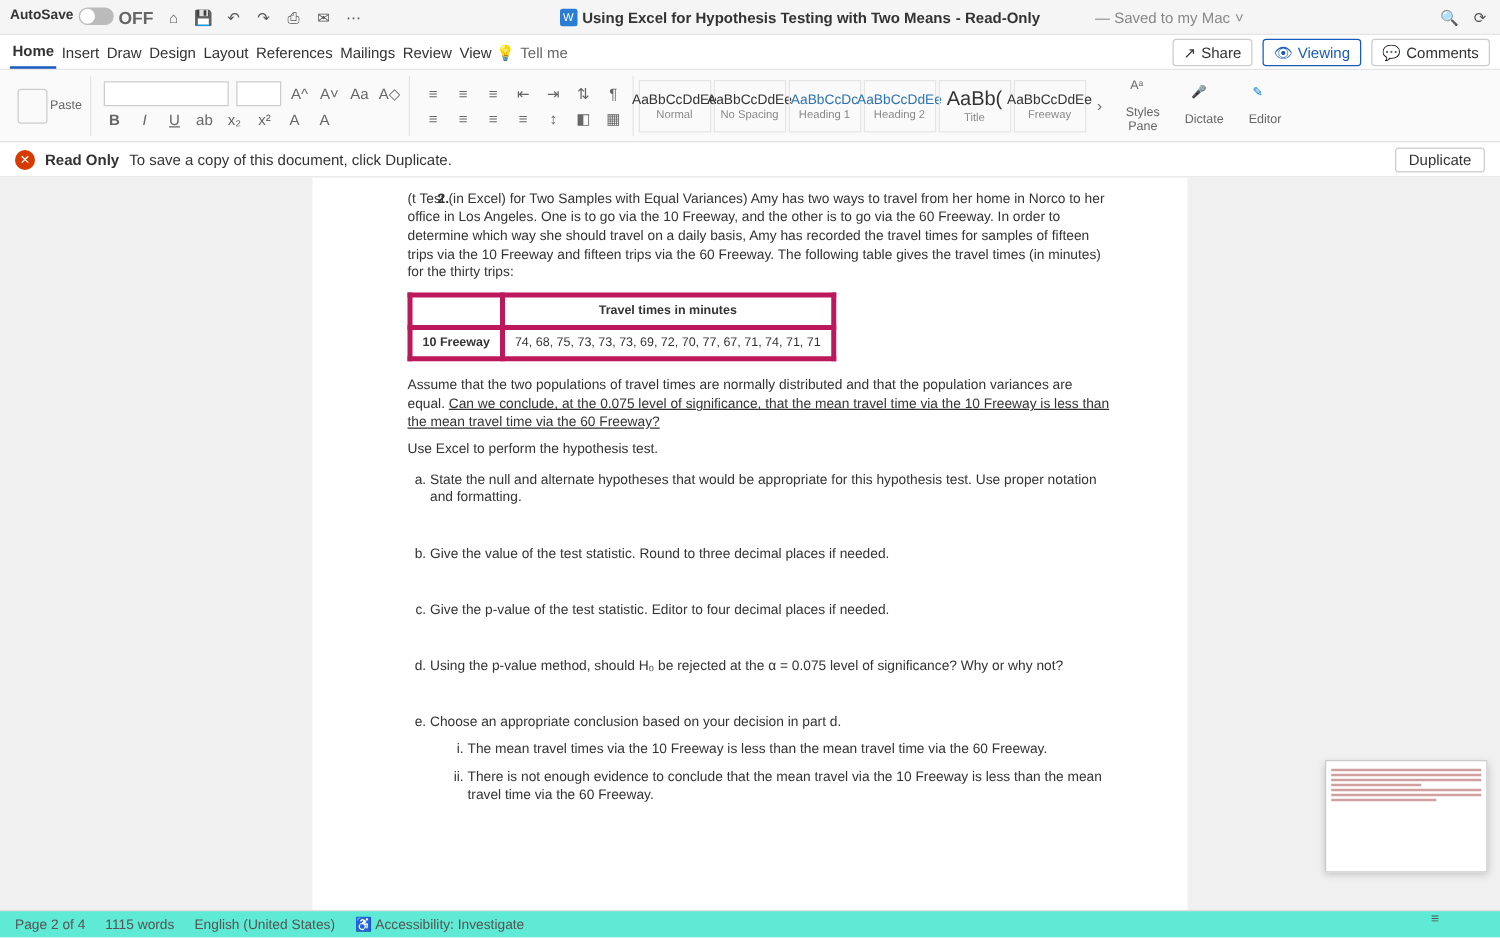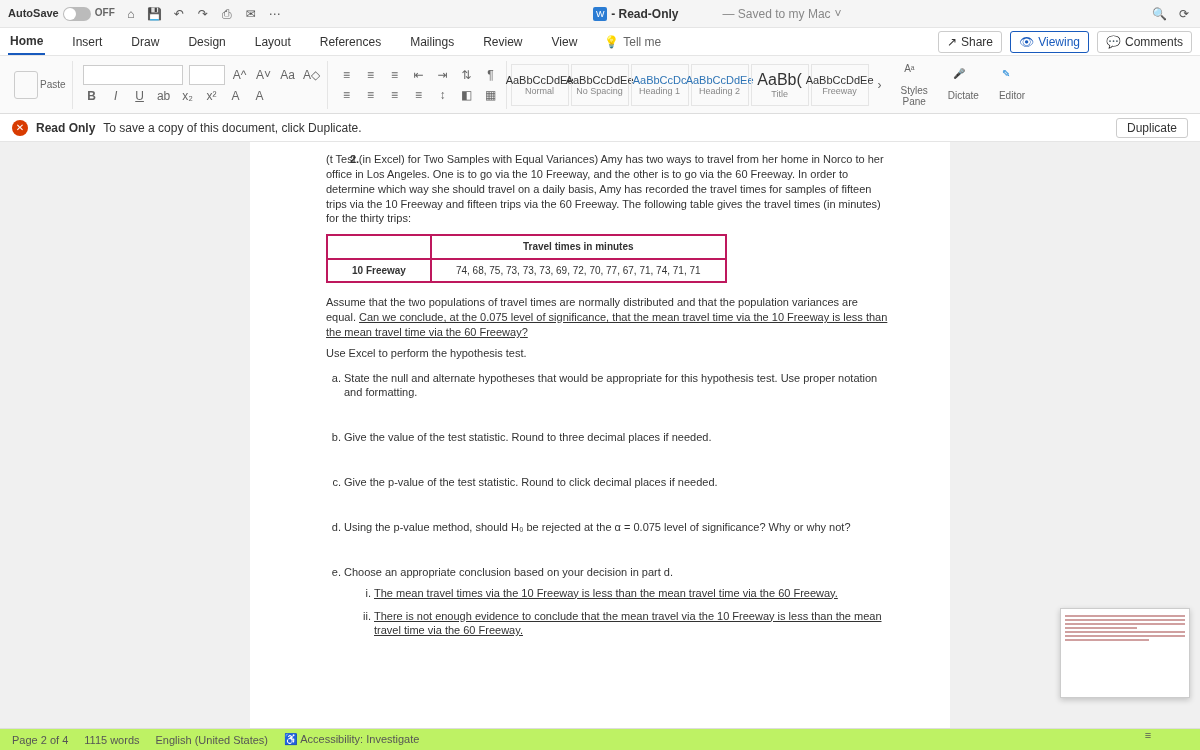--- a/index.html
+++ b/index.html
@@ -2,29 +2,29 @@
 <html><head>
 <meta charset="utf-8">
 <style>
 * { margin: 0; padding: 0; box-sizing: border-box; font-family: -apple-system, "Segoe UI", sans-serif; }
 body { width: 1200px; height: 750px; background: #fff; overflow: hidden; font-size: 12px; color: #333; }
 
 .titlebar { height: 28px; background: #f5f5f5; display: flex; align-items: center; padding: 0 8px; border-bottom: 1px solid #e5e5e5; gap: 8px; }
 .autosave { display: flex; align-items: flex-start; gap: 4px; font-size: 11px; font-weight: 600; }
 .toggle { width: 28px; height: 14px; background: #bbb; border-radius: 7px; position: relative; }
 .toggle::after { content: ''; width: 12px; height: 12px; background: #fff; border-radius: 50%; position: absolute; left: 1px; top: 1px; }
-.off-label { font-size: 10px; color: #666; }
+.off-label { font-size: 14px; color: #666; }
 .tb-icon { width: 16px; height: 16px; display: flex; align-items: center; justify-content: center; color: #555; cursor: pointer; }
 .title-center { flex: 1; display: flex; justify-content: center; align-items: center; gap: 4px; font-size: 12px; }
 .doc-icon { width: 14px; height: 14px; background: #2b7cd3; border-radius: 2px; display: inline-flex; align-items: center; justify-content: center; color: #fff; font-size: 9px; }
 .title-main { font-weight: 600; color: #333; }
 .title-ro { font-weight: 600; color: #333; }
 .title-saved { color: #888; margin-left: 40px; }
 
-.tabs { height: 28px; display: flex; align-items: center; padding: 0 8px; gap: 25px; font-size: 12px; border-bottom: 1px solid #e5e5e5; }
+.tabs { height: 28px; display: flex; align-items: center; padding: 0 8px; gap: 2px; font-size: 12px; border-bottom: 1px solid #e5e5e5; }
 .tab { cursor: pointer; padding: 0 2px; height: 100%; display: flex; align-items: center; }
 .tab.active { font-weight: 700; border-bottom: 2px solid #185abd; }
 .tell-me { display: flex; align-items: center; gap: 4px; color: #666; }
 .tabs-right { margin-left: auto; display: flex; gap: 8px; align-items: center; }
 .btn-outline { border: 1px solid #ccc; border-radius: 3px; padding: 3px 8px; display: flex; align-items: center; gap: 4px; font-size: 12px; cursor: pointer; }
 .viewing { color: #185abd; border-color: #185abd; }
 
 .ribbon { height: 58px; background: #fafafa; border-bottom: 1px solid #ddd; display: flex; align-items: center; padding: 0 8px; gap: 4px; }
 .rgroup { display: flex; flex-direction: column; align-items: center; gap: 2px; padding: 0 6px; border-right: 1px solid #e5e5e5; height: 48px; justify-content: center; }
 .rgroup-row { display: flex; align-items: center; gap: 6px; }
@@ -45,31 +45,31 @@
 .ro-x { width: 16px; height: 16px; background: #d83b01; border-radius: 50%; color: #fff; display: flex; align-items: center; justify-content: center; font-size: 10px; }
 .ro-title { font-weight: 600; }
 .dup-btn { margin-left: auto; border: 1px solid #ccc; border-radius: 3px; padding: 2px 10px; cursor: pointer; }
 
 .doc-area { height: 586px; background: #f0f0f0; overflow: hidden; position: relative; display: flex; justify-content: center; }
 .page { width: 700px; background: #fff; margin-top: 0; padding: 10px 60px 20px 60px; font-family: "Times New Roman", serif; font-size: 11px; line-height: 1.35; position: relative; }
 .q-num { position: absolute; left: 40px; }
 .q-body { margin-left: 16px; }
 .q-title { }
 .tbl { border-collapse: collapse; margin: 8px 0; }
-.tbl td, .tbl th { border: 2px solid #be185d; padding: 4px 24px; font-size: 10px; }
+.tbl td, .tbl th { border: 4px solid #be185d; padding: 4px 8px; font-size: 10px; }
 .tbl th { font-weight: 700; text-align: center; }
 .tbl .rh { font-weight: 700; }
 .underline { text-decoration: underline; }
 .italic { }
 .subs { margin-left: 18px; margin-top: 10px; }
 .subs li { margin-bottom: 30px; list-style: lower-alpha; }
 .subs2 { margin-left: 30px; margin-top: 6px; }
-.subs2 li { list-style: lower-roman; margin-bottom: 8px; text-decoration: underline; }
-
-.statusbar { height: 22px; background: #bef264; border-top: 1px solid #ddd; display: flex; align-items: center; padding: 0 12px; gap: 16px; font-size: 11px; color: #555; }
+.subs2 li { list-style: lower-roman; margin-bottom: 8px; }
+
+.statusbar { height: 22px; background: #5eead4; border-top: 1px solid #ddd; display: flex; align-items: center; padding: 0 12px; gap: 16px; font-size: 11px; color: #555; }
 .sb-right { margin-left: auto; display: flex; align-items: center; gap: 10px; flex-direction: column; }
 .zoom-slider { width: 80px; height: 3px; background: #ccc; position: relative; }
 .zoom-slider::after { content: ''; width: 10px; height: 10px; background: #fff; border: 1px solid #999; border-radius: 50%; position: absolute; left: 35px; top: -4px; }
 
 .thumb { position: absolute; right: 10px; bottom: 30px; width: 130px; height: 90px; background: #fff; border: 1px solid #ccc; box-shadow: 0 2px 6px rgba(0,0,0,0.2); padding: 4px; font-size: 3px; }
 .thumb-line { height: 2px; background: #d0a0a0; margin: 2px 0; }
 </style>
 </head>
 <body>
 
@@ -81,20 +81,21 @@
   </div>
   <div class="tb-icon">⌂</div>
   <div class="tb-icon">💾</div>
   <div class="tb-icon">↶</div>
   <div class="tb-icon">↷</div>
   <div class="tb-icon">⎙</div>
   <div class="tb-icon">✉</div>
   <div class="tb-icon">⋯</div>
   <div class="title-center">
     <span class="doc-icon">W</span>
+    <span class="title-main">Using Excel for Hypothesis Testing with Two Means</span>
     <span class="title-ro">- Read-Only</span>
     <span class="title-saved">— Saved to my Mac</span>
     <span style="color:#888;">˅</span>
   </div>
   <div class="tb-icon">🔍</div>
   <div class="tb-icon">⟳</div>
 </div>
 
 <div class="tabs">
   <div class="tab active">Home</div>
@@ -248,21 +249,21 @@
         </tbody>
           </table>
         <p style="margin-top:12px;">
           <span>Assume that the two populations of travel times are normally distributed and that the population variances are equal. </span>
           <span class="underline">Can we conclude, at the 0.075 level of significance, that the mean travel time via the 10 Freeway is less than the mean travel time via the 60 Freeway?</span>
         </p>
         <p class="italic" style="margin-top:6px;">Use Excel to perform the hypothesis test.</p>
         <ol class="subs">
           <li><span>State the null and alternate hypotheses that would be appropriate for this hypothesis test. </span><span class="italic">Use proper notation and formatting.</span></li>
           <li><span>Give the value of the test statistic. </span><span class="italic">Round to three decimal places if needed.</span></li>
-          <li><span>Give the p-value of the test statistic. </span><span class="italic">Round to click decimal places if needed.</span></li>
+          <li><span>Give the p-value of the test statistic. </span><span class="italic">Editor to four decimal places if needed.</span></li>
           <li>Using the p-value method, should H₀ be rejected at the α = 0.075 level of significance? Why or why not?</li>
           <li style="margin-bottom:6px;">
             <span>Choose an appropriate conclusion based on your decision in part d.</span>
             <ol class="subs2">
               <li>The mean travel times via the 10 Freeway is less than the mean travel time via the 60 Freeway.</li>
               <li>There is not enough evidence to conclude that the mean travel via the 10 Freeway is less than the mean travel time via the 60 Freeway.</li>
             </ol>
           </li>
         </ol>
       </div>

